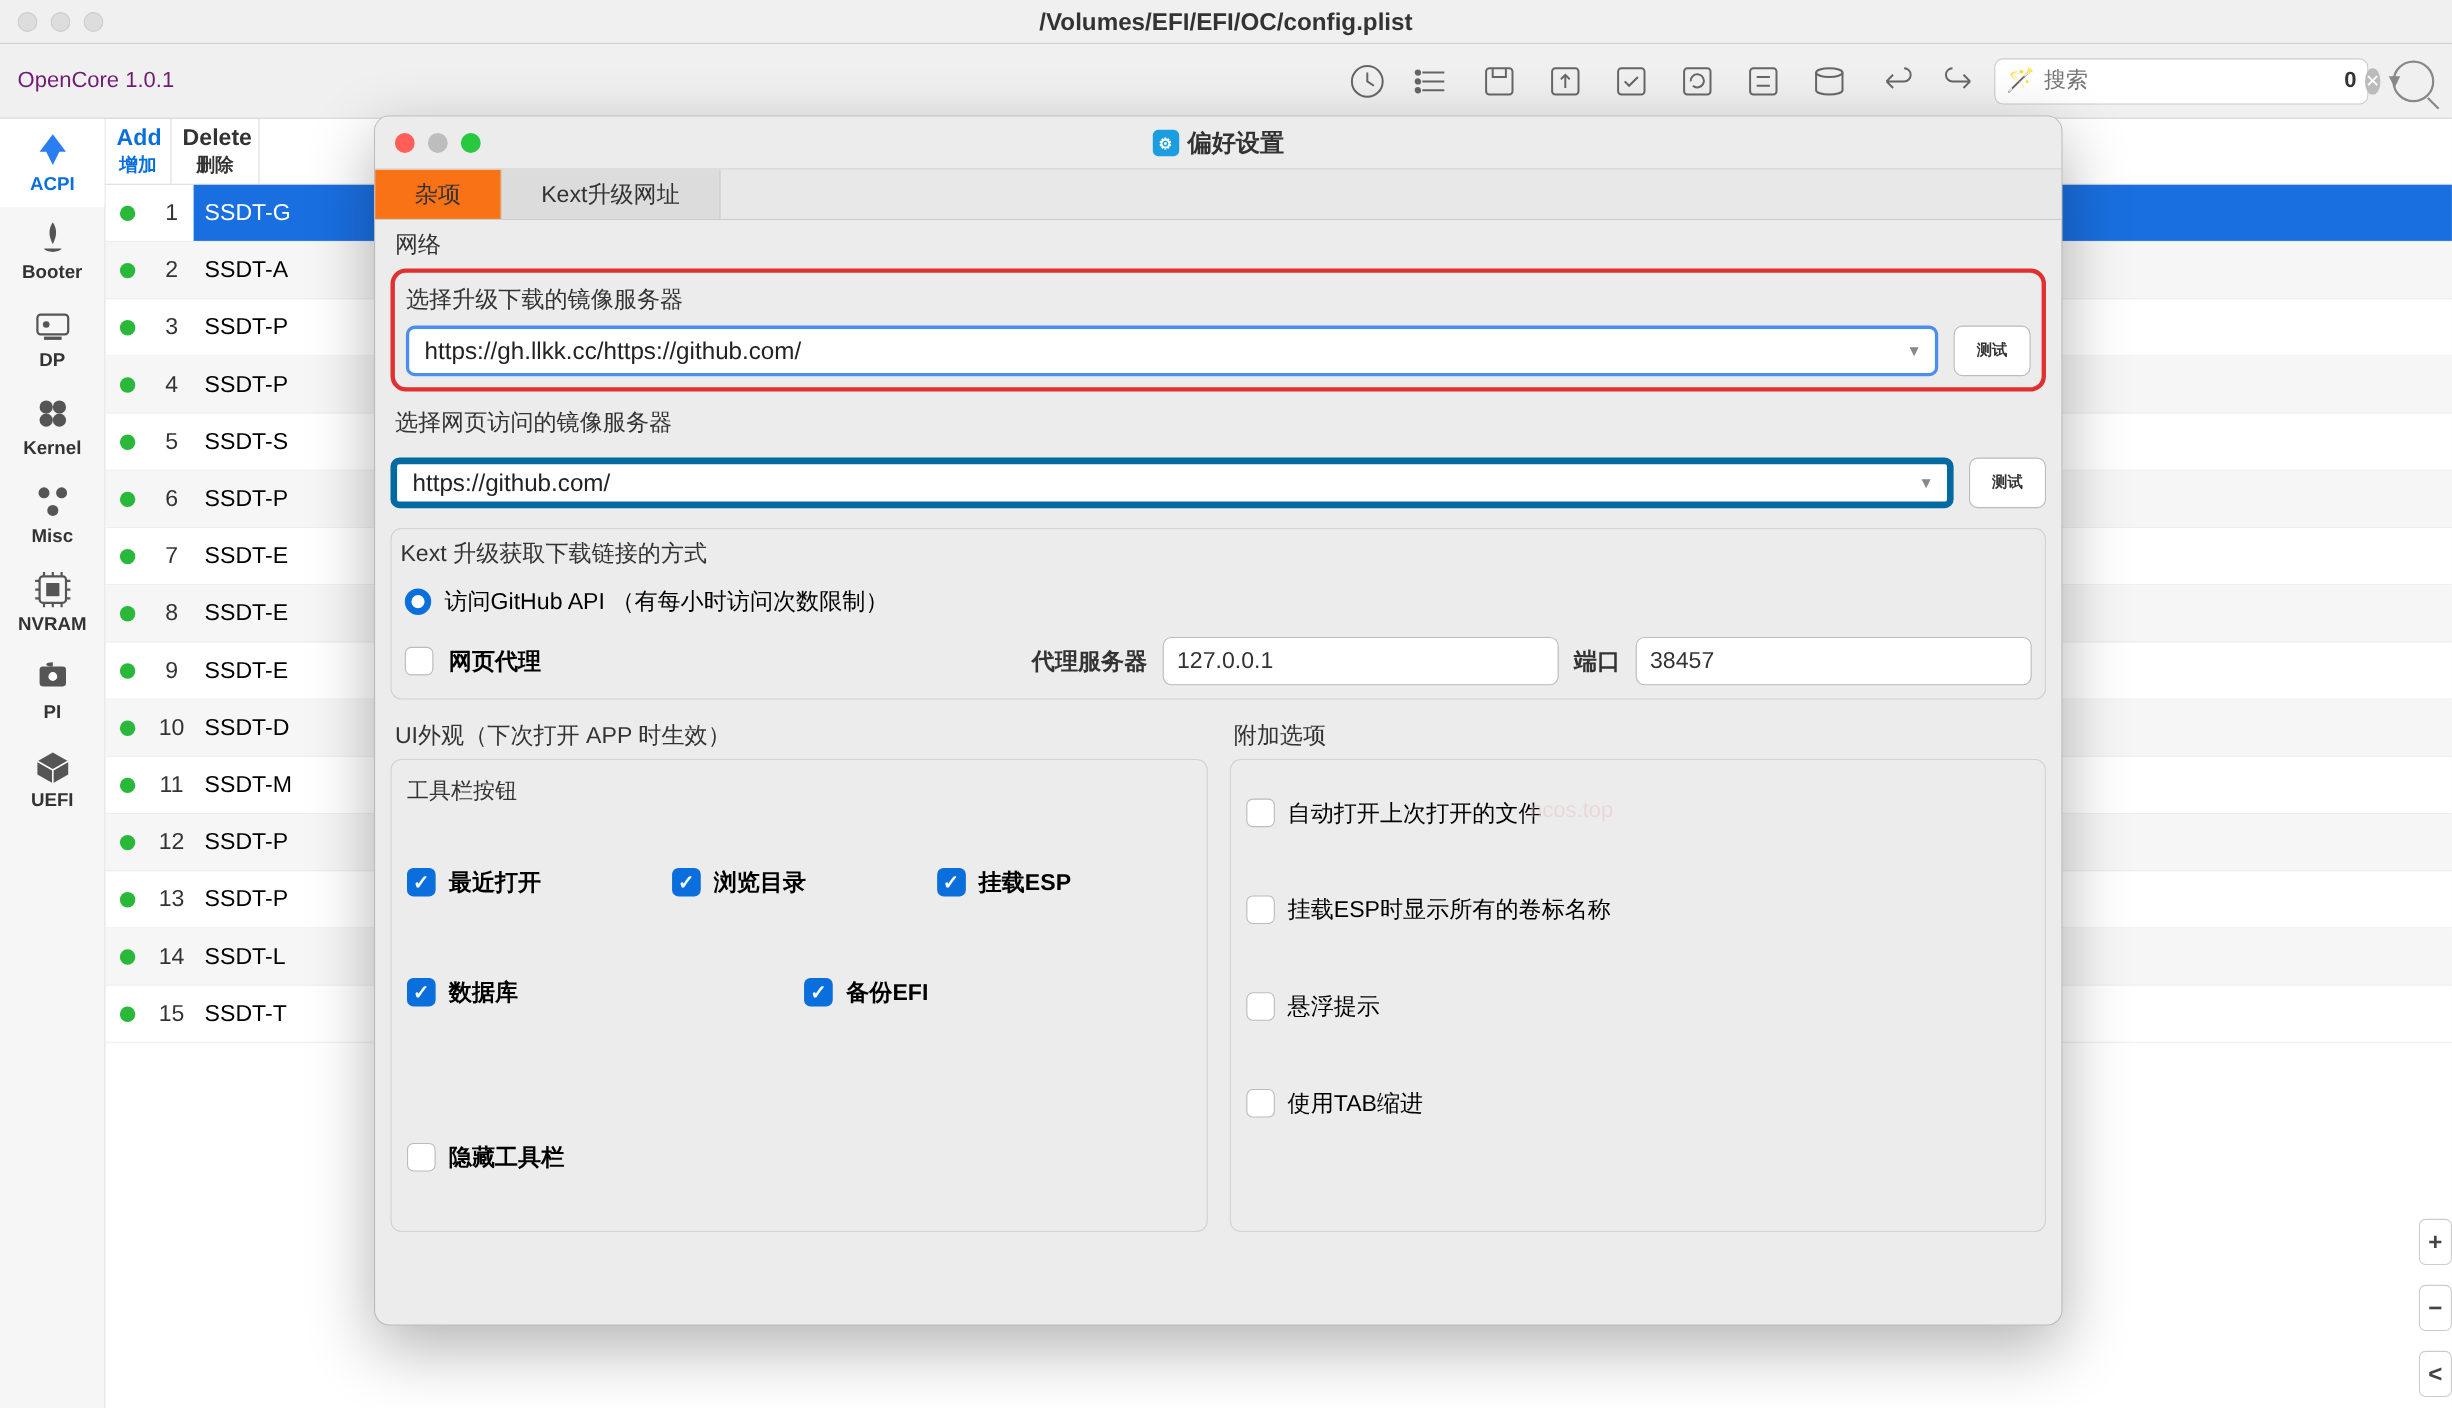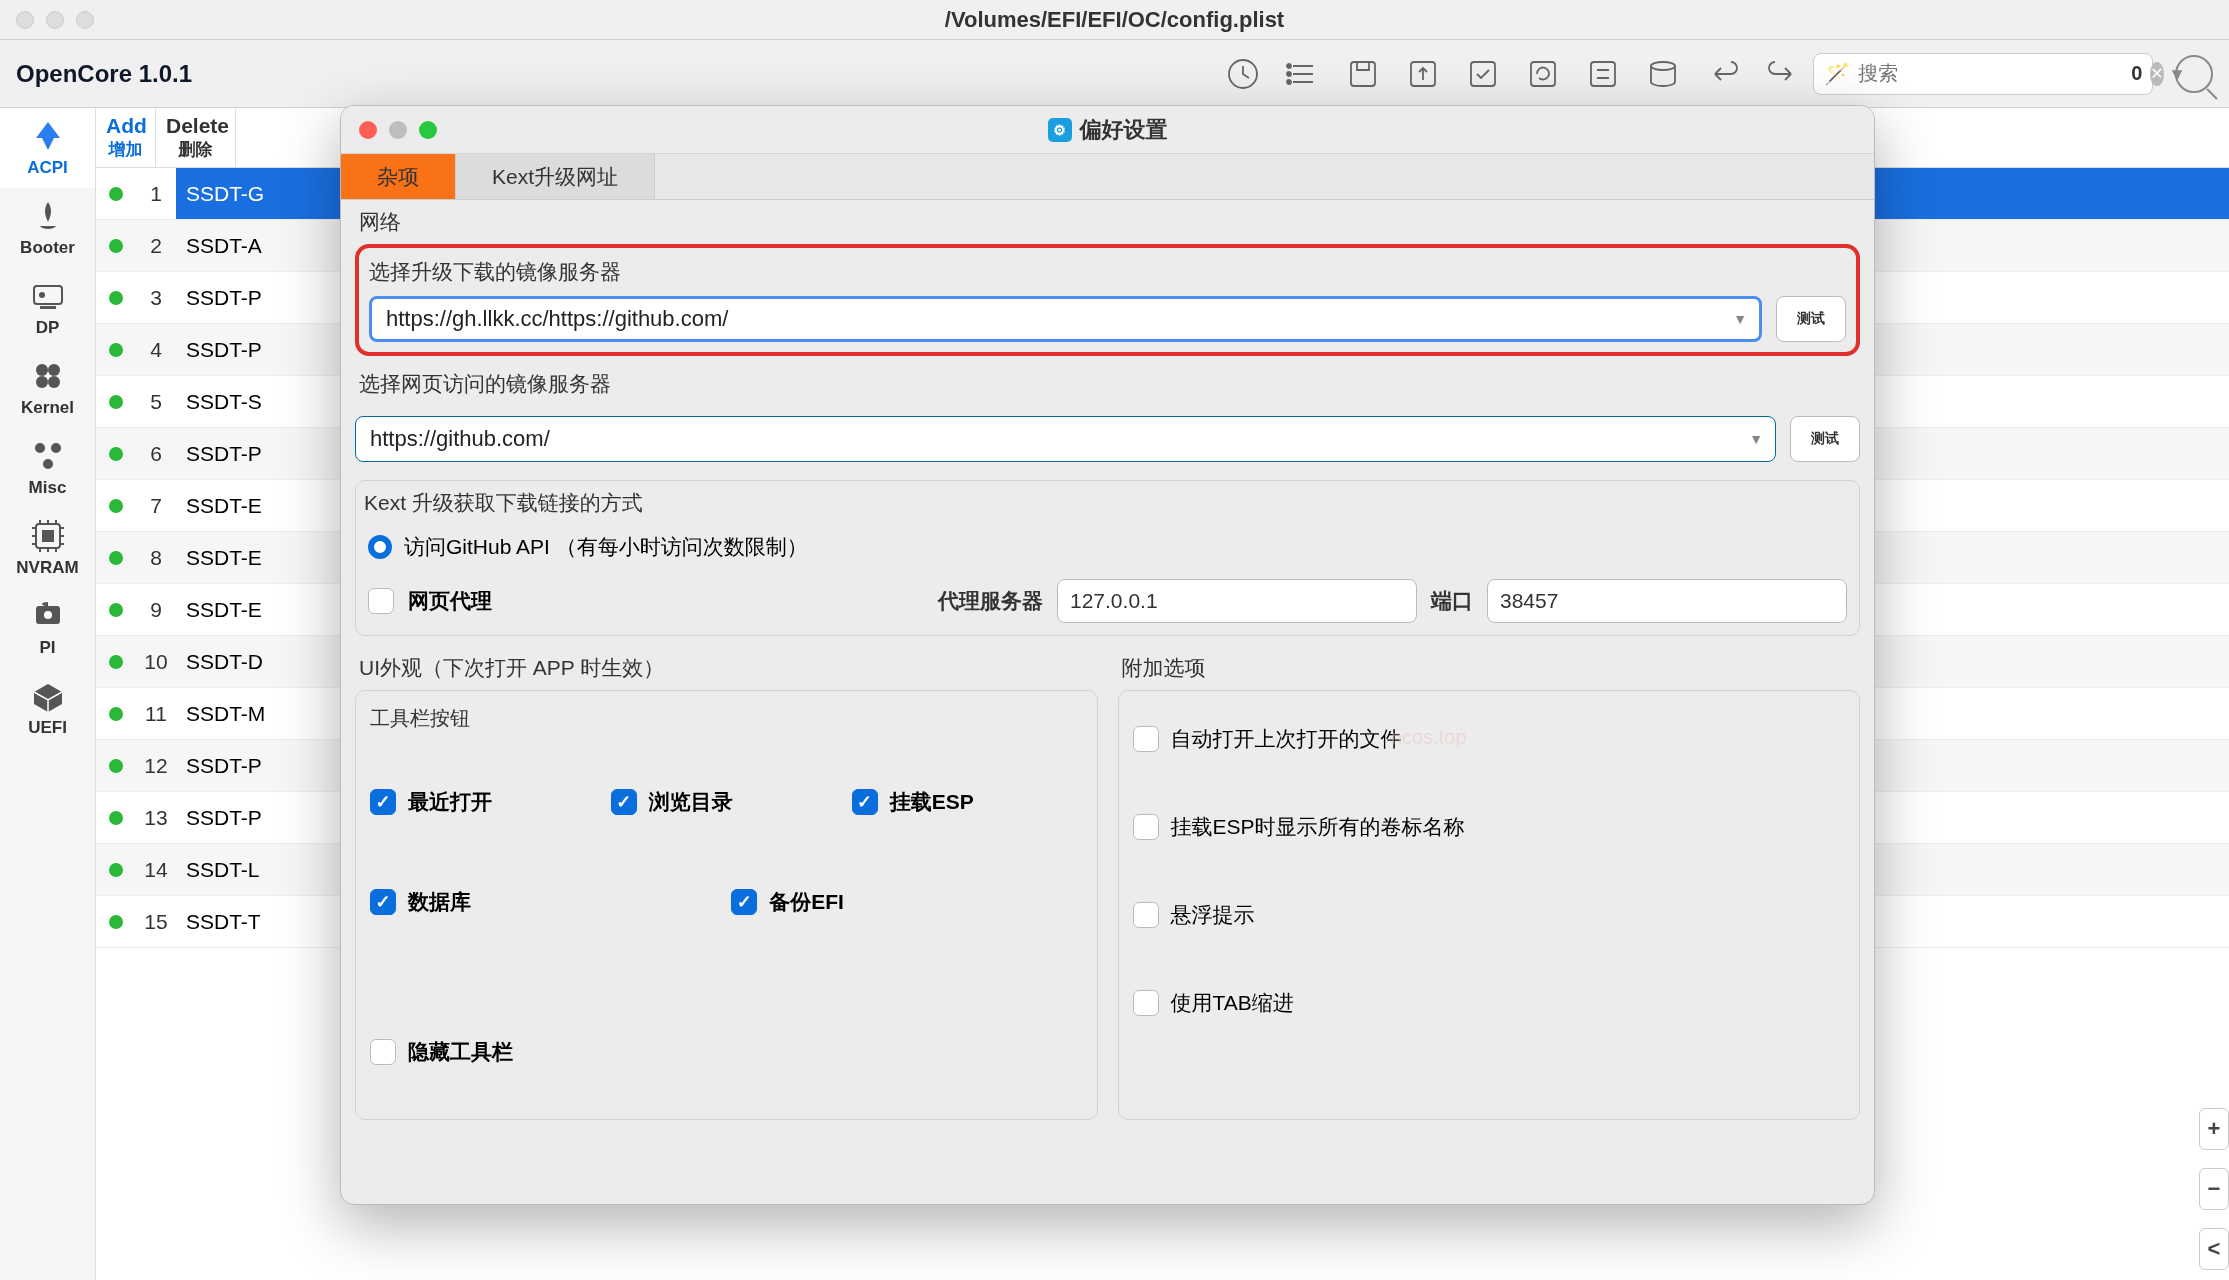--- a/index.html
+++ b/index.html
@@ -6,21 +6,21 @@
 body { background: #f5f5f5; width: 2229px; height: 1280px; overflow: hidden; font-size: 21px; }
 
 
 .main-window { background: #ececec; width: 100%; height: 100%; }
 .titlebar { height: 40px; display: flex; align-items: center; background: #f0f0f0; border-bottom: 1px solid #d0d0d0; position: relative; }
 .traffic-lights { display: flex; gap: 12px; padding-left: 16px; }
 .tl { width: 18px; height: 18px; border-radius: 50%; background: #ddd; border: 1px solid #ccc; }
 .titlebar-title { position: absolute; left: 50%; transform: translateX(-50%); font-weight: 600; font-size: 22px; color: #333; }
 
 .toolbar-row { height: 68px; display: flex; align-items: center; background: #f0f0f0; border-bottom: 1px solid #d0d0d0; padding: 0 16px; gap: 12px; }
-.app-label { font-weight: 700; font-size: 24px; color: #0f172a; }
+.app-label { font-weight: 400; font-size: 20px; color: #701a75; }
 .toolbar-spacer { flex: 1; }
 .toolbar-icons { display: flex; gap: 24px; color: #666; }
 .toolbar-icons svg { width: 36px; height: 36px; stroke: #666; fill: none; stroke-width: 1.8; }
 .search-box { display: flex; align-items: center; background: #fff; border: 1px solid #ccc; border-radius: 8px; padding: 4px 10px; width: 340px; height: 42px; gap: 8px; }
 .search-box input { border: none; outline: none; flex: 1; font-size: 20px; color: #999; }
 .search-count { font-size: 20px; font-weight: 600; color: #333; }
 .clear-btn { width: 24px; height: 24px; border-radius: 50%; background: #bbb; color: #fff; display: flex; align-items: center; justify-content: center; font-size: 16px; }
 .toolbar-search-icon { width: 38px; height: 38px; border: 2px solid #888; border-radius: 50%; position: relative; margin-left: 10px; }
 .toolbar-search-icon::after { content: ""; position: absolute; width: 14px; height: 2px; background: #888; bottom: -4px; right: -8px; transform: rotate(45deg); }
 
@@ -62,21 +62,21 @@
 .prefs-tabs { display: flex; height: 46px; background: #e8e8e8; border-bottom: 1px solid #ccc; }
 .prefs-tab { padding: 0 36px; display: flex; align-items: center; border-right: 1px solid #ccc; font-size: 21px; color: #333; background: #dcdcdc; }
 .prefs-tab.active { background: #f97316; }
 
 .prefs-body { padding: 0 14px 14px 14px; }
 .section-label { font-size: 21px; color: #333; padding: 8px 4px; }
 .group { background: #ececec; border: 1px solid #d2d2d2; border-radius: 10px; padding: 12px; margin-bottom: 10px; }
 .group-title { font-size: 21px; color: #333; margin-bottom: 10px; }
 .highlight-group { border: 4px solid #e03030; border-radius: 14px; padding: 10px; margin-bottom: 14px; }
 .combo-row { display: flex; align-items: center; gap: 14px; }
-.combo { flex: 1; background: #fff; border: 1px solid #0369a1; border-radius: 8px; height: 46px; display: flex; align-items: center; padding: 0 14px; font-size: 22px; color: #222; position: relative; }
+.combo { flex: 1; background: #fff; border: 6px solid #0369a1; border-radius: 8px; height: 46px; display: flex; align-items: center; padding: 0 14px; font-size: 22px; color: #222; position: relative; }
 .combo.focus { border: 3px solid #4a8ff0; }
 .combo .chev { position: absolute; right: 12px; color: #888; font-size: 14px; }
 .btn { background: #fff; border: 1px solid #bbb; border-radius: 8px; height: 46px; padding: 0 20px; font-size: 14px; font-weight: 600; color: #333; }
 
 .radio-row, .check-row { display: flex; align-items: center; gap: 12px; padding: 6px 0; }
 .radio { width: 24px; height: 24px; border-radius: 50%; border: 6px solid #0a6edd; background: #fff; }
 .check { width: 26px; height: 26px; border-radius: 6px; border: 1px solid #bbb; background: #fff; display: flex; align-items: center; justify-content: center; }
 .check.on { background: #0a6edd; border-color: #0a6edd; color: #fff; }
 .check.on::after { content: "✓"; font-size: 18px; font-weight: 700; }
 

